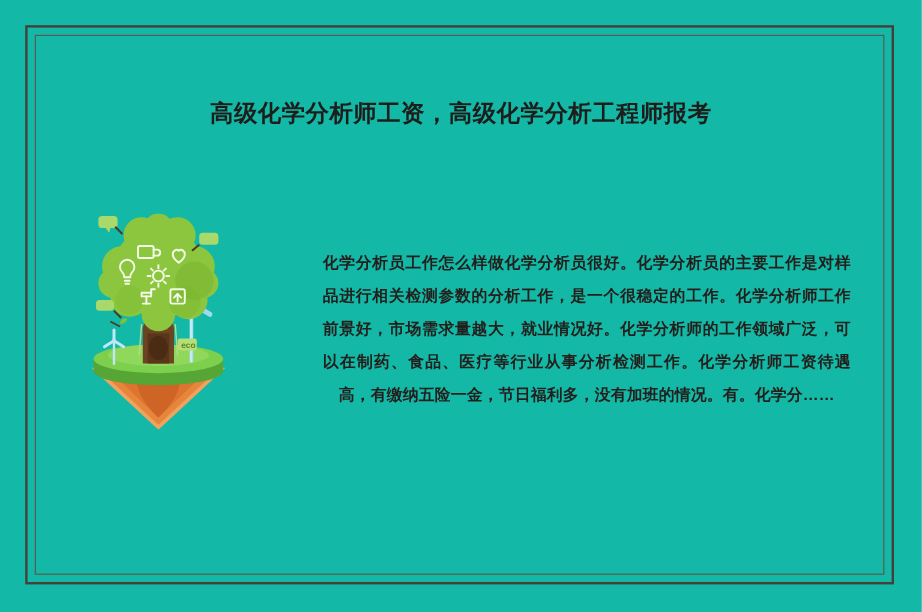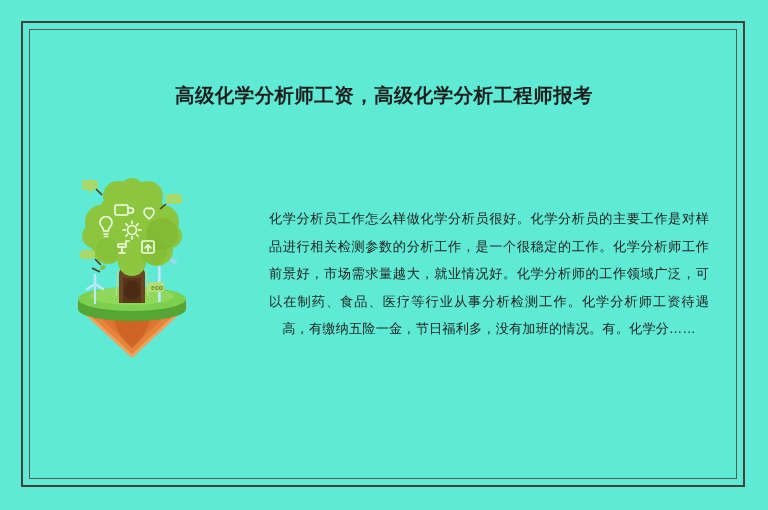--- a/index.html
+++ b/index.html
@@ -10,21 +10,21 @@
     width: 768px;
     height: 510px;
     background: #fdfbf6;
     font-family: "Liberation Sans", sans-serif;
     overflow: hidden;
   }
   #page {
     position: relative;
     width: 768px;
     height: 510px;
-    background: #5eead4;
+    background: #14b8a6;
   }
   
   .frame-outer {
     position: absolute;
     left: 21px;
     top: 21px;
     width: 724px;
     height: 466px;
     border: 2px solid #43423a;
     box-sizing: border-box;
@@ -54,21 +54,21 @@
     white-space: nowrap;
   }
 
   
   .body-text {
     position: absolute;
     left: 269px;
     top: 205px;
     width: 440px;
     font-size: 13.2px;
-    font-weight: normal;
+    font-weight: bold;
     color: #231f1c;
     line-height: 27.6px;
     text-align: justify;
     text-align-last: center;
     letter-spacing: 0.15px;
   }
 
   
   .illustration {
     position: absolute;

